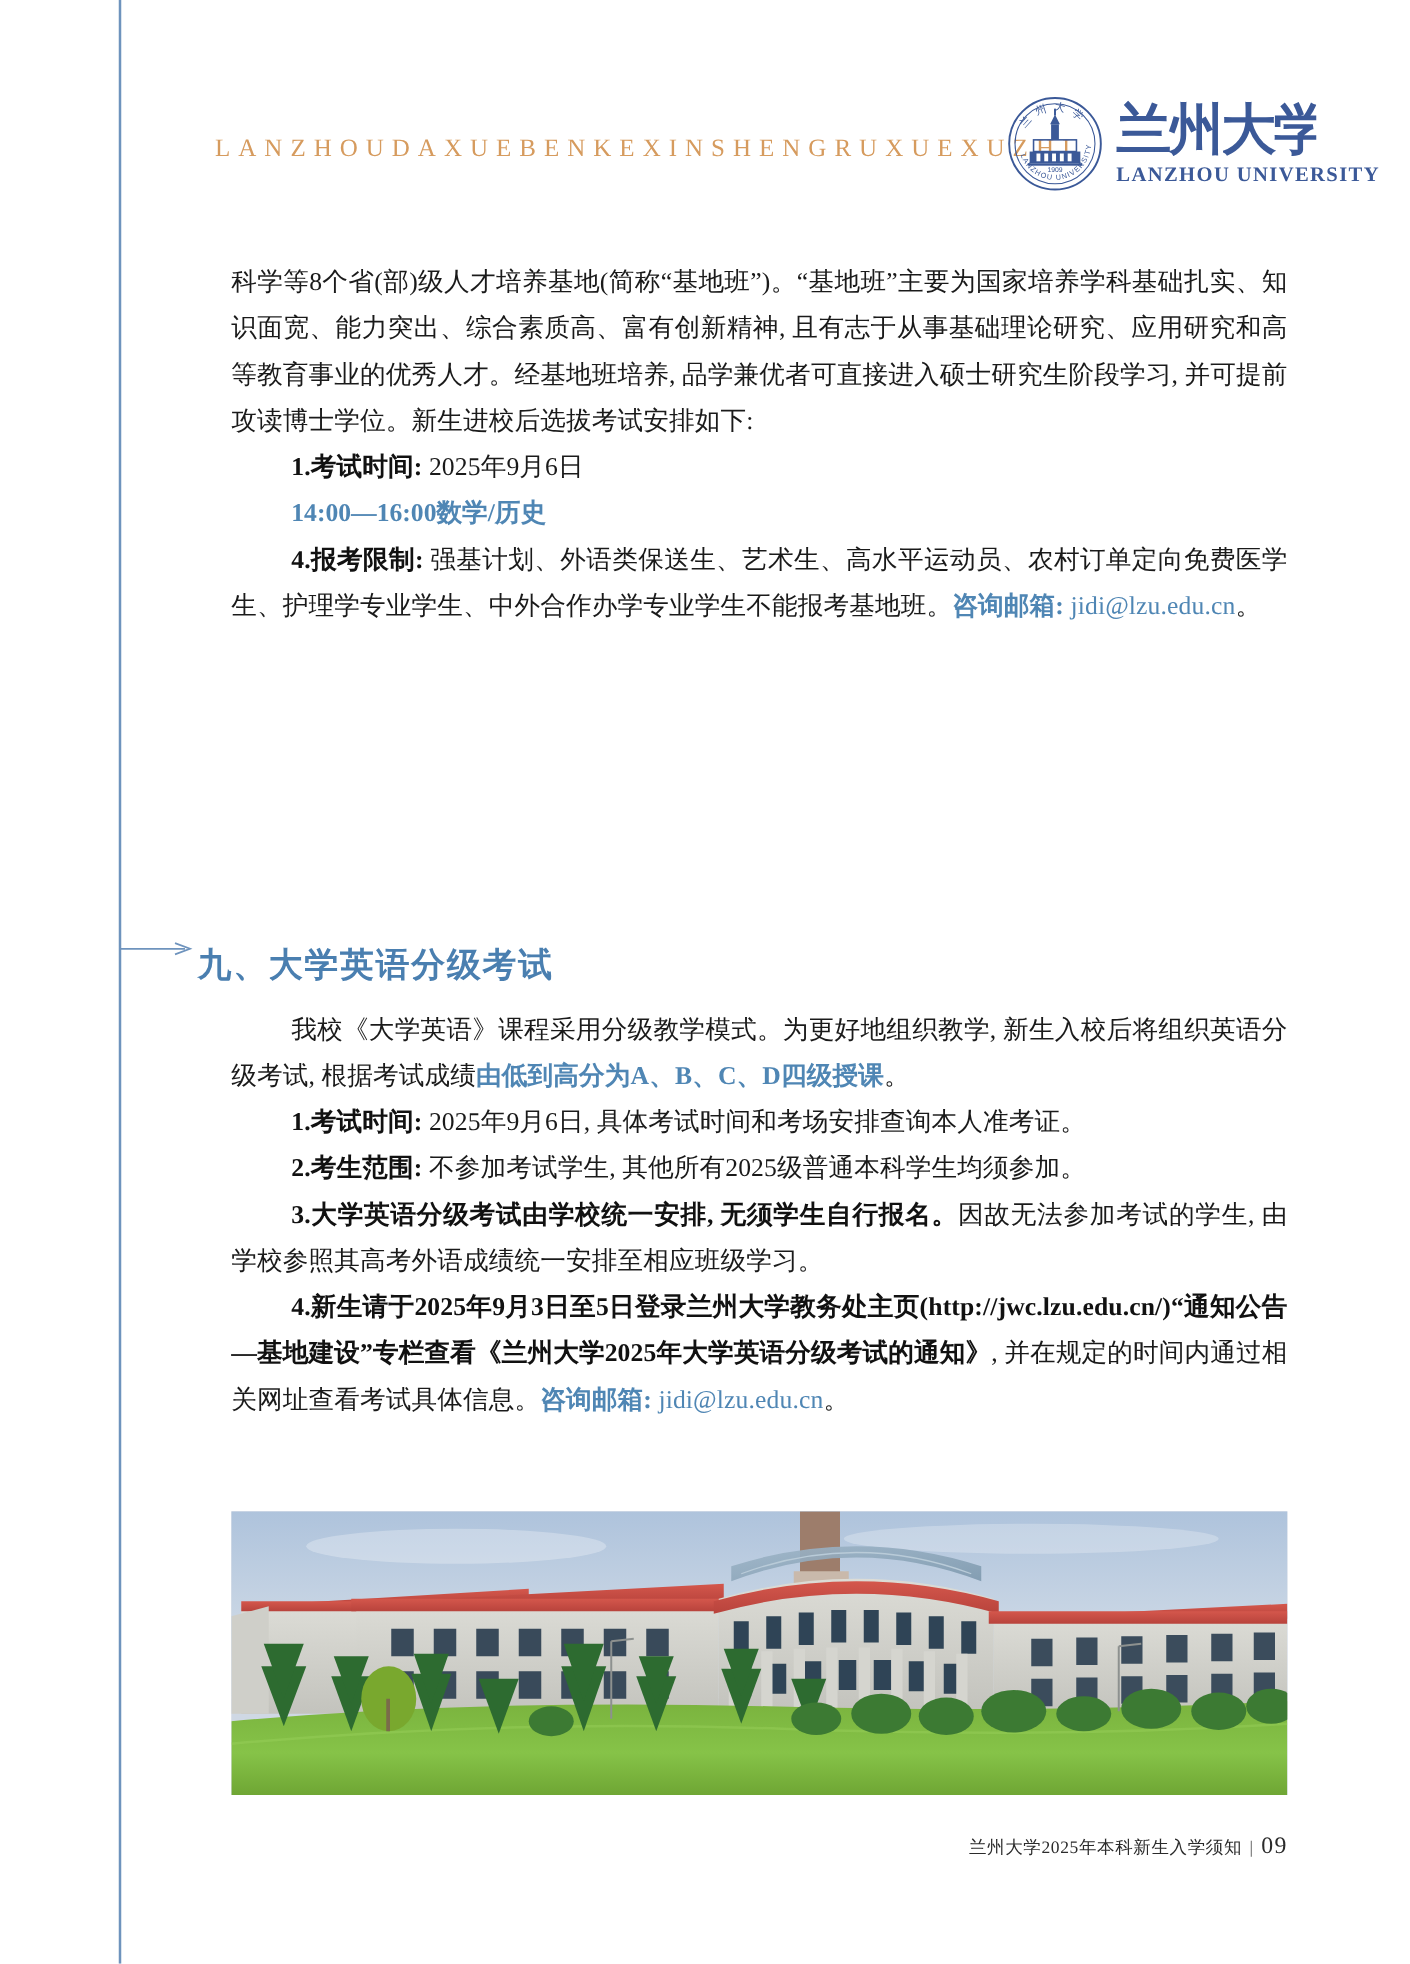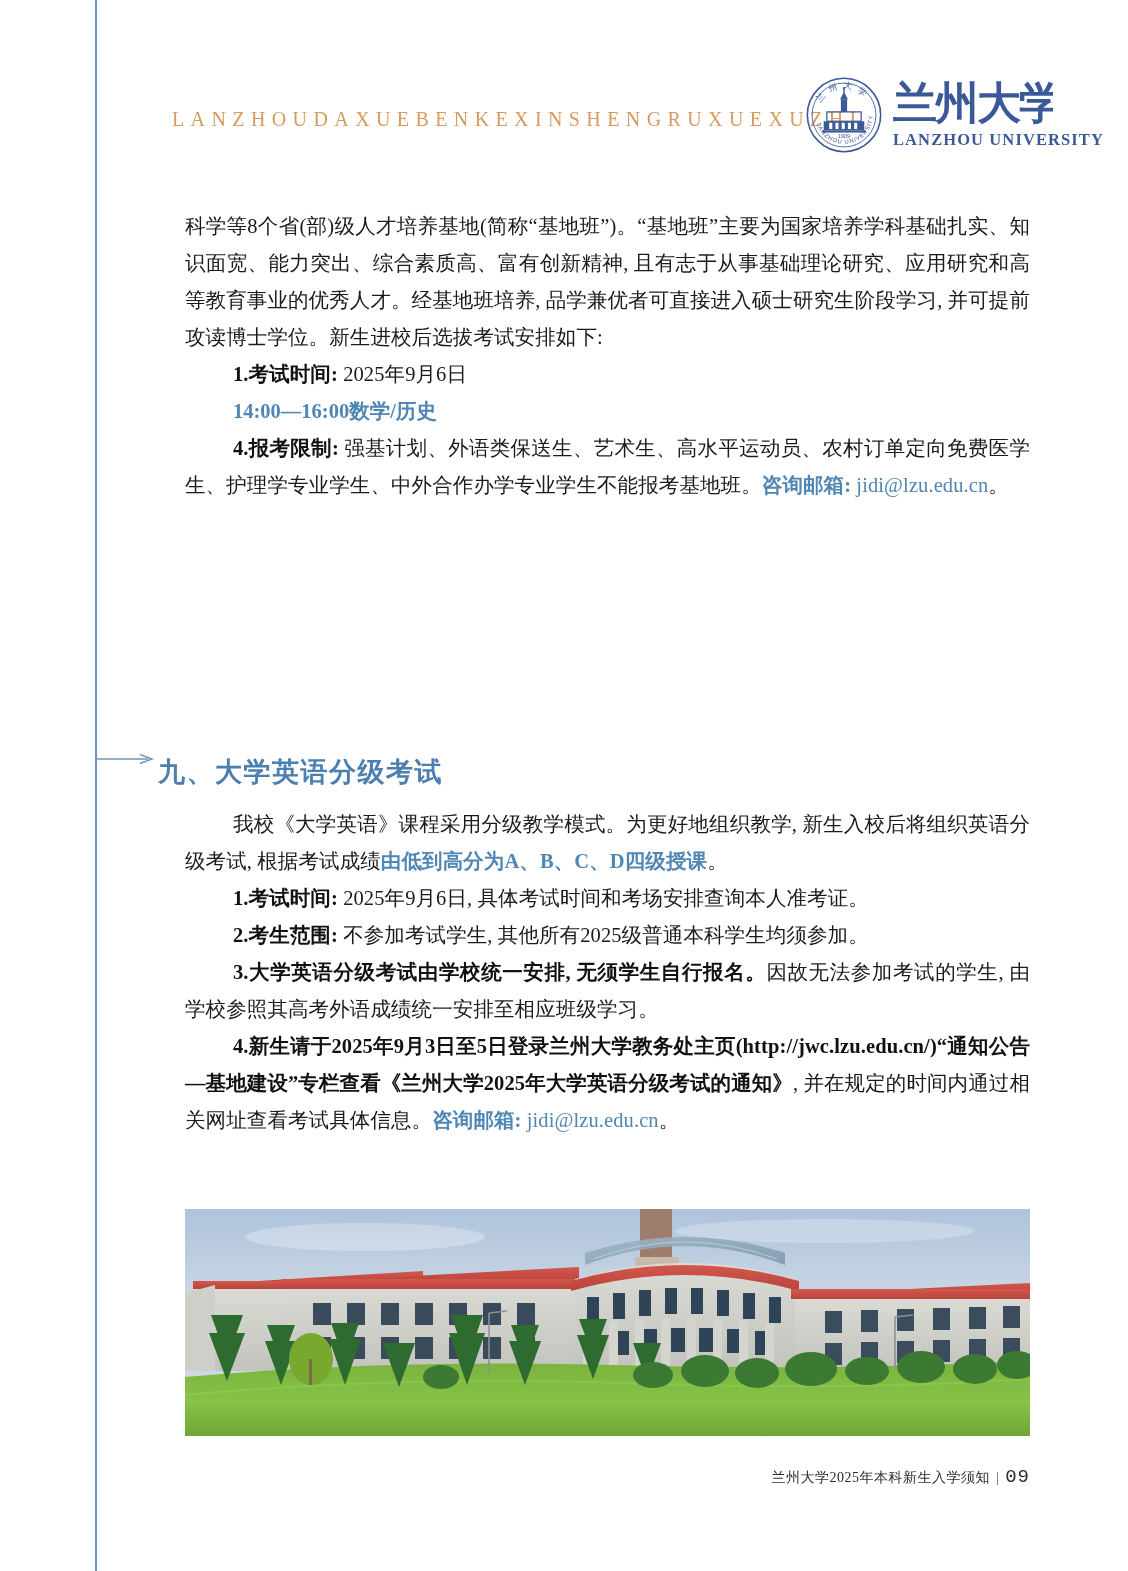--- a/index.html
+++ b/index.html
@@ -154,21 +154,21 @@
     left: 185px;
     top: 1466px;
     width: 845px;
     text-align: right;
     font-size: 14px;
     color: #2b2b2b;
     letter-spacing: 0.5px;
     font-family: "Liberation Serif", "DejaVu Serif", serif;
   }
   .footer .sep { margin: 0 6px; color: #555; }
-  .footer .pageno { font-size: 19px; letter-spacing: 1px; font-family: Liberation Mono, monospace; }
+  .footer .pageno { font-size: 19px; letter-spacing: 1px; }
 </style>
 </head>
 <body>
 
 <div class="left-rule"></div>
 <svg class="section-arrow" viewBox="0 0 62 14">
   <line x1="0" y1="7" x2="52" y2="7" stroke="#6e93bd" stroke-width="1.4"></line>
   <polyline points="44,2.5 56,7 44,11.5" fill="none" stroke="#6e93bd" stroke-width="1.4"></polyline>
 </svg>
 

